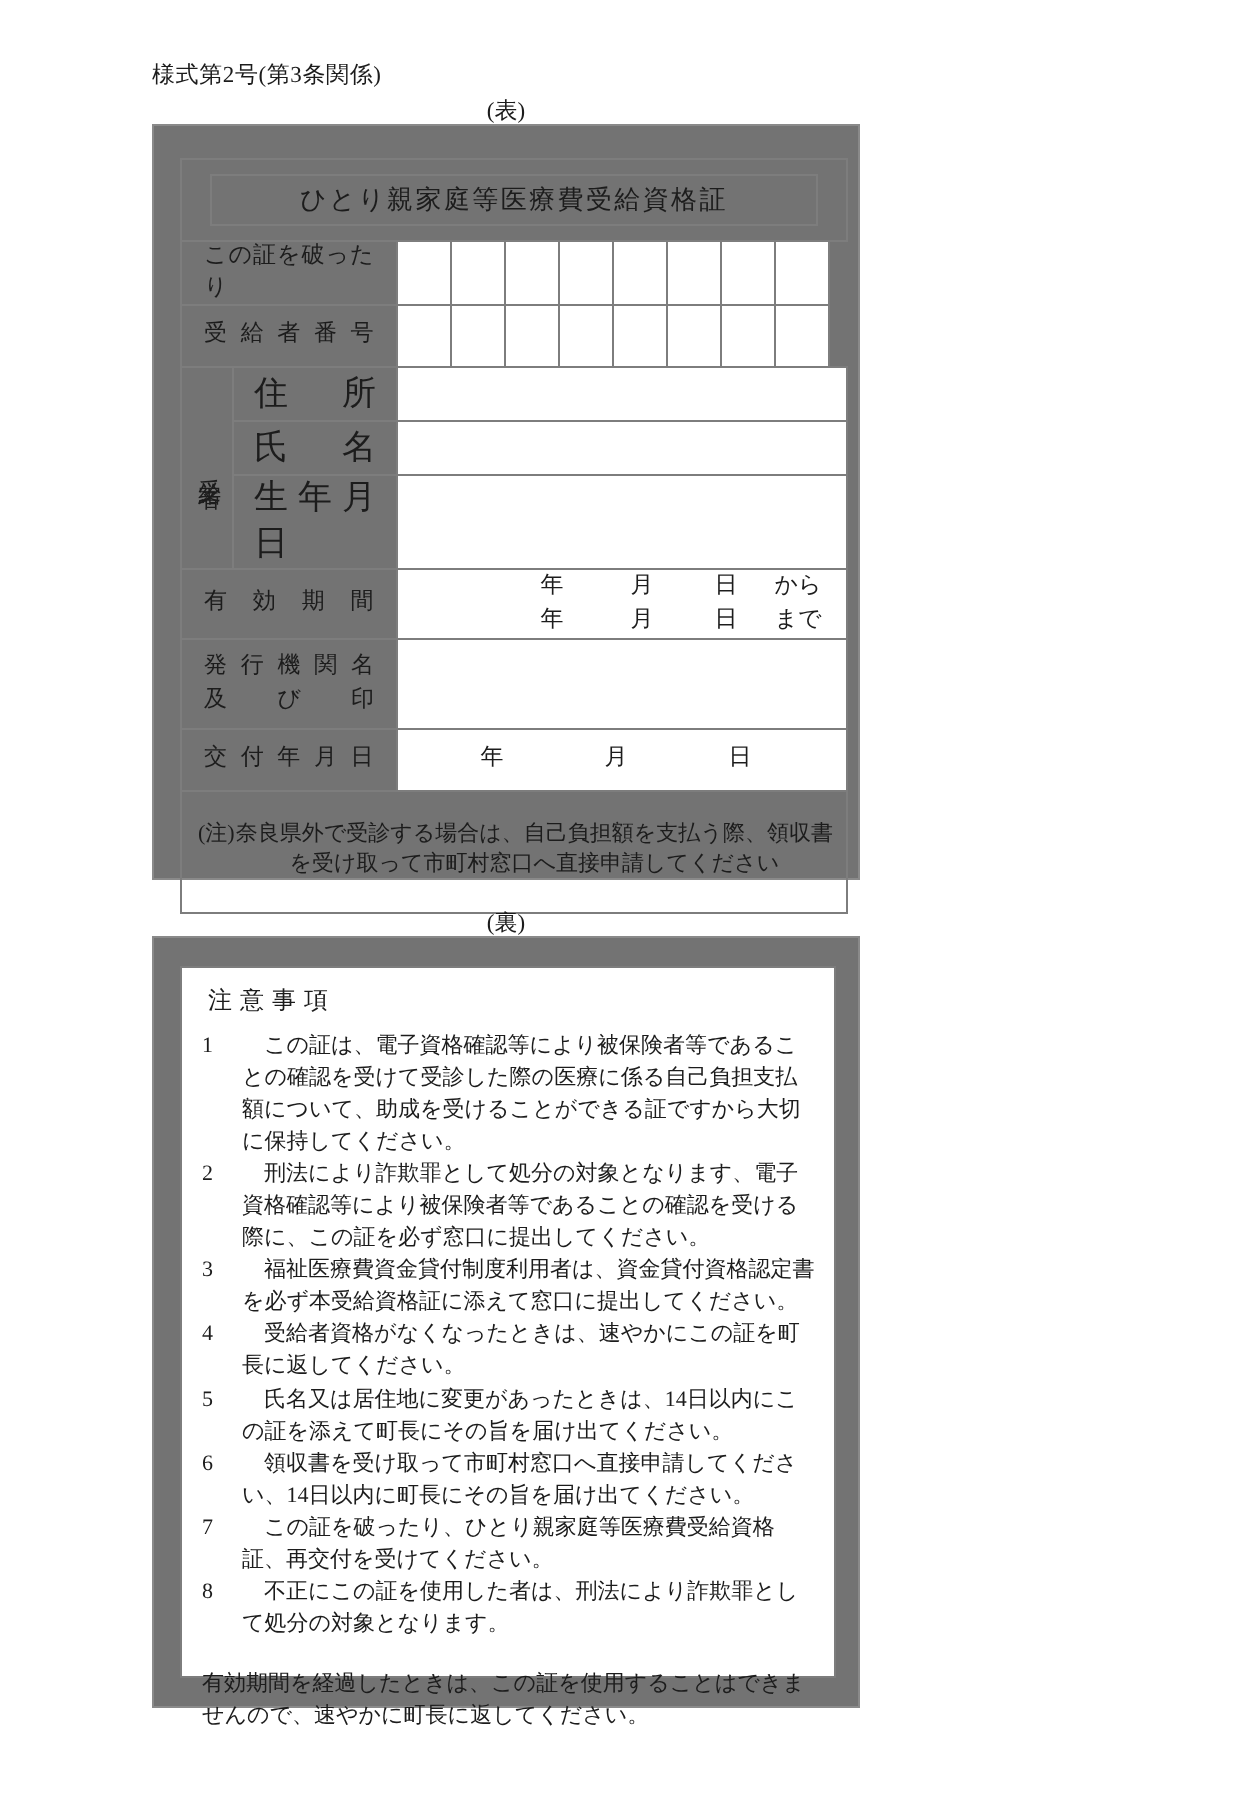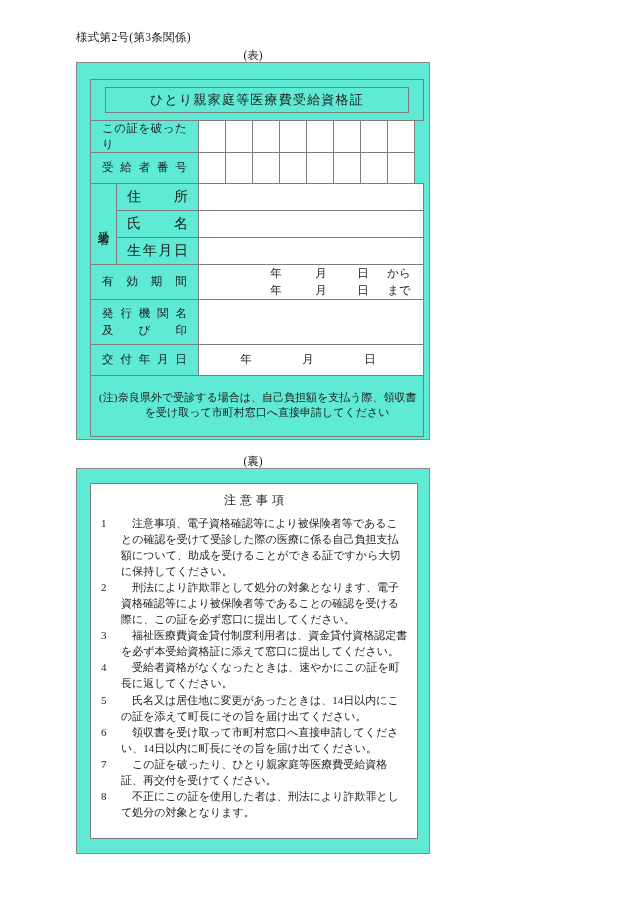--- a/index.html
+++ b/index.html
@@ -42,21 +42,21 @@
   }
   #caption-front { left: 76px; top: 48px; }
   #caption-back  { left: 76px; top: 454px; }
 
   
   .outer-frame {
     position: absolute;
     left: 76px;
     border: 1px solid #8a8a8a;
     box-sizing: border-box;
-    background: #5eead4;
+    background: #737373;
   }
   #front-frame { top: 62px;  width: 354px; height: 378px; }
   #back-frame  { top: 468px; width: 354px; height: 386px; }
 
   
   .card-table {
     position: absolute;
     left: 13px;
     top: 16px;
     width: 328px;
@@ -115,21 +115,21 @@
     writing-mode: vertical-rl;
     text-orientation: upright;
     display: inline-block;
     line-height: 1.1;
     letter-spacing: 2px;
   }
   .sub-lbl {
     width: 82px;
     height: 26px;
     text-align: center;
-    font-size: 14px;
+    font-size: 17px;
   }
   .sub-spread {
     display: block;
     text-align: justify;
     text-align-last: justify;
     padding: 0 10px;
   }
 
   .blank-cell { background: #fff; }
 
@@ -189,21 +189,20 @@
     left: 13px;
     top: 14px;
     width: 328px;
     height: 356px;
     border: 1px solid #7d7d7d;
     box-sizing: border-box;
     padding: 7px 9px 6px 9px;
     background: #fff;
   }
   .notice-title {
-    text-align: center;
     font-size: 12px;
     letter-spacing: 4px;
     margin: 1px 0 6px 0;
     padding-left: 4px;
   }
   .notice-list {
     margin: 0;
     padding: 0;
     list-style: none;
   }
@@ -367,21 +366,21 @@
   </div>
 
   <div class="side-caption" id="caption-back">(裏)</div>
 
   <div class="outer-frame" id="back-frame">
     <div class="notice-box">
       <div class="notice-title">注意事項</div>
       <ul class="notice-list" id="notice-list">
           <li class="notice-item">
             <span class="item-no">1</span>
-            <span class="item-text">注意事項、電子資格確認等により被保険者等であることの確認を受けて受診した際の医療に係る自己負担支払額について、助成を受けることができる証ですから大切に保持してください。</span>
+            <span class="item-text">この証は、電子資格確認等により被保険者等であることの確認を受けて受診した際の医療に係る自己負担支払額について、助成を受けることができる証ですから大切に保持してください。</span>
           </li>
           <li class="notice-item">
             <span class="item-no">2</span>
             <span class="item-text">刑法により詐欺罪として処分の対象となります、電子資格確認等により被保険者等であることの確認を受ける際に、この証を必ず窓口に提出してください。</span>
           </li>
           <li class="notice-item">
             <span class="item-no">3</span>
             <span class="item-text">福祉医療費資金貸付制度利用者は、資金貸付資格認定書を必ず本受給資格証に添えて窓口に提出してください。</span>
           </li>
           <li class="notice-item">
@@ -398,16 +397,17 @@
           </li>
           <li class="notice-item">
             <span class="item-no">7</span>
             <span class="item-text">この証を破ったり、ひとり親家庭等医療費受給資格証、再交付を受けてください。</span>
           </li>
           <li class="notice-item">
             <span class="item-no">8</span>
             <span class="item-text">不正にこの証を使用した者は、刑法により詐欺罪として処分の対象となります。</span>
           </li>
         </ul>
+      <div class="notice-closing">有効期間を経過したときは、この証を使用することはできませんので、速やかに町長に返してください。</div>
     </div>
   </div>
 
 </div>
 
 </body></html>

